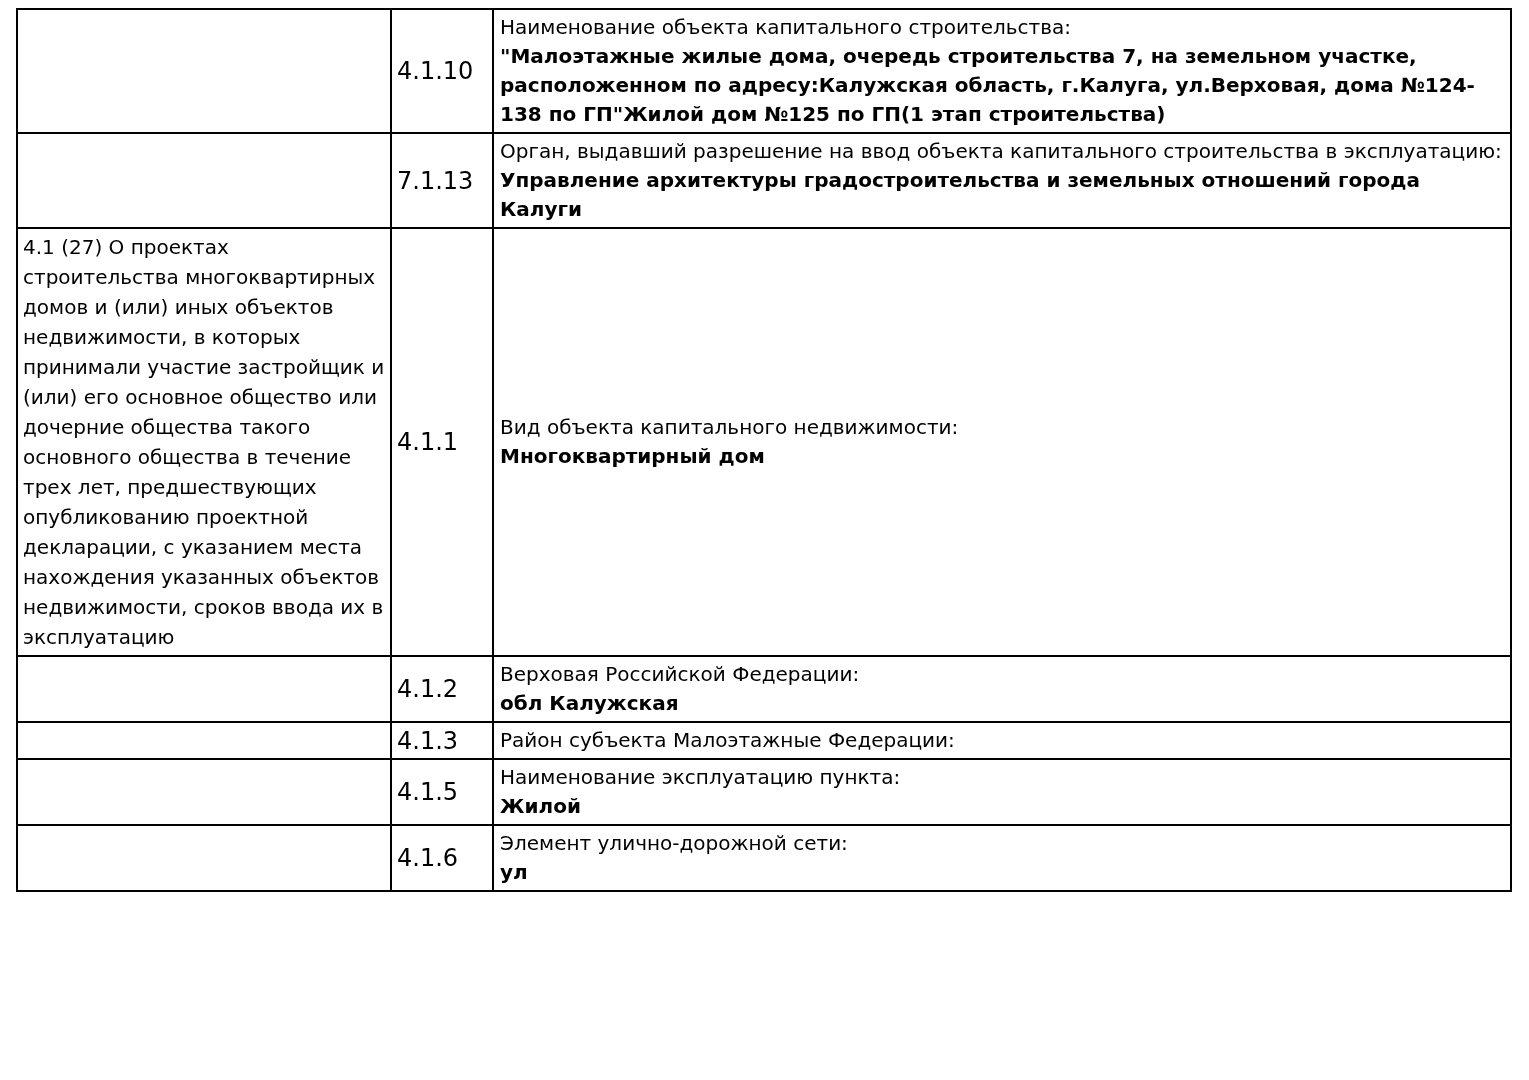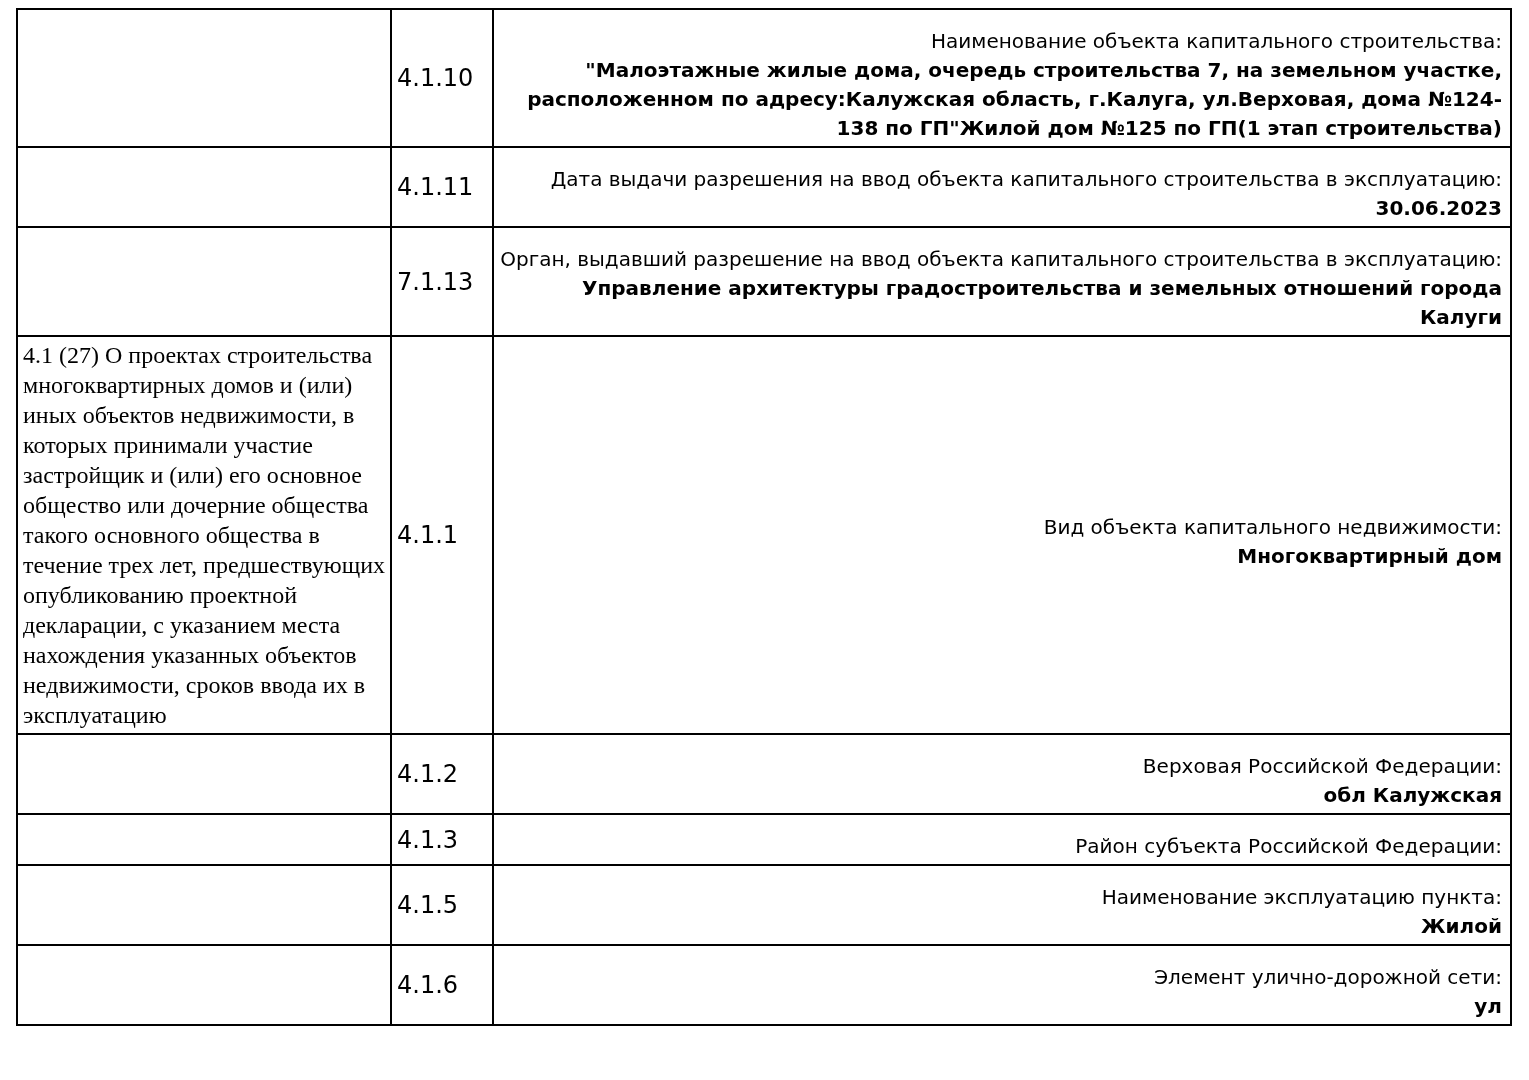--- a/index.html
+++ b/index.html
@@ -29,37 +29,35 @@
     vertical-align: middle;
     box-sizing: border-box;
     overflow: hidden;
   }
   col.c-section { width: 374px; }
   col.c-code    { width: 102px; }
   col.c-content { width: 1018px; }
 
   td.cell-section {
     padding: 3px 4px 3px 5px;
-    font-size: 24px;
+    font-size: 20px;
     line-height: 30px;
     vertical-align: middle;
-    font-family: Liberation Serif, serif;
   }
   td.cell-code {
     padding: 2px 2px 2px 5px;
     font-size: 24px;
     line-height: 26px;
     vertical-align: middle;
   }
   td.cell-content {
-    padding: 17px 8px 3px 6px;
+    padding: 3px 8px 3px 6px;
     font-size: 20px;
     line-height: 29px;
     vertical-align: middle;
-    text-align: right;
   }
   .field-label {
     font-weight: normal;
   }
   .field-value {
     font-weight: bold;
   }
   .field-value:empty { display: none; }
 </style>
 </head>
@@ -76,28 +74,20 @@
 
       <tr>
         <td class="cell-section"></td>
         <td class="cell-code">4.1.10</td>
         <td class="cell-content">
           <div class="field-label">Наименование объекта капитального строительства:</div>
           <div class="field-value">"Малоэтажные жилые дома, очередь строительства 7, на земельном участке, расположенном по адресу:Калужская область, г.Калуга, ул.Верховая, дома №124-138 по ГП"Жилой дом №125 по ГП(1 этап строительства)</div>
         </td>
       </tr>
 
-      <tr>
-        <td class="cell-section"></td>
-        <td class="cell-code">4.1.11</td>
-        <td class="cell-content">
-          <div class="field-label">Дата выдачи разрешения на ввод объекта капитального строительства в эксплуатацию:</div>
-          <div class="field-value">30.06.2023</div>
-        </td>
-      </tr>
 
 
       <tr>
         <td class="cell-section"></td>
         <td class="cell-code">7.1.13</td>
         <td class="cell-content">
           <div class="field-label">Орган, выдавший разрешение на ввод объекта капитального строительства в эксплуатацию:</div>
           <div class="field-value">Управление архитектуры градостроительства и земельных отношений города Калуги</div>
         </td>
       </tr>
@@ -119,21 +109,21 @@
         <td class="cell-content">
           <div class="field-label">Верховая Российской Федерации:</div>
           <div class="field-value">обл Калужская</div>
         </td>
       </tr>
 
       <tr>
         <td class="cell-section"></td>
         <td class="cell-code">4.1.3</td>
         <td class="cell-content">
-          <div class="field-label">Район субъекта Российской Федерации:</div>
+          <div class="field-label">Район субъекта Малоэтажные Федерации:</div>
 
         </td>
       </tr>
 
 
       <tr>
         <td class="cell-section"></td>
         <td class="cell-code">4.1.5</td>
         <td class="cell-content">
           <div class="field-label">Наименование эксплуатацию пункта:</div>

